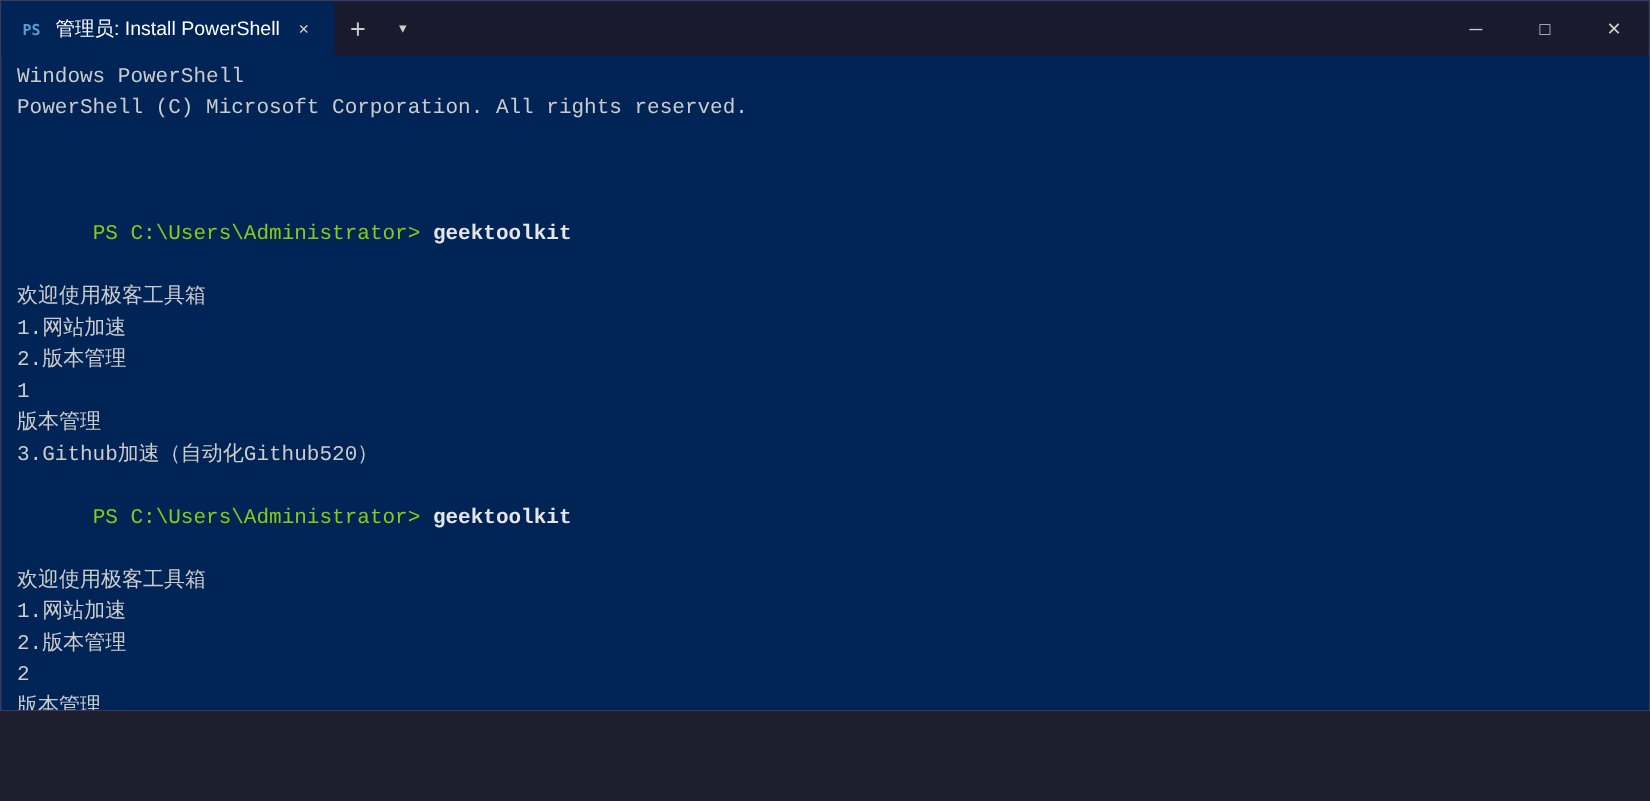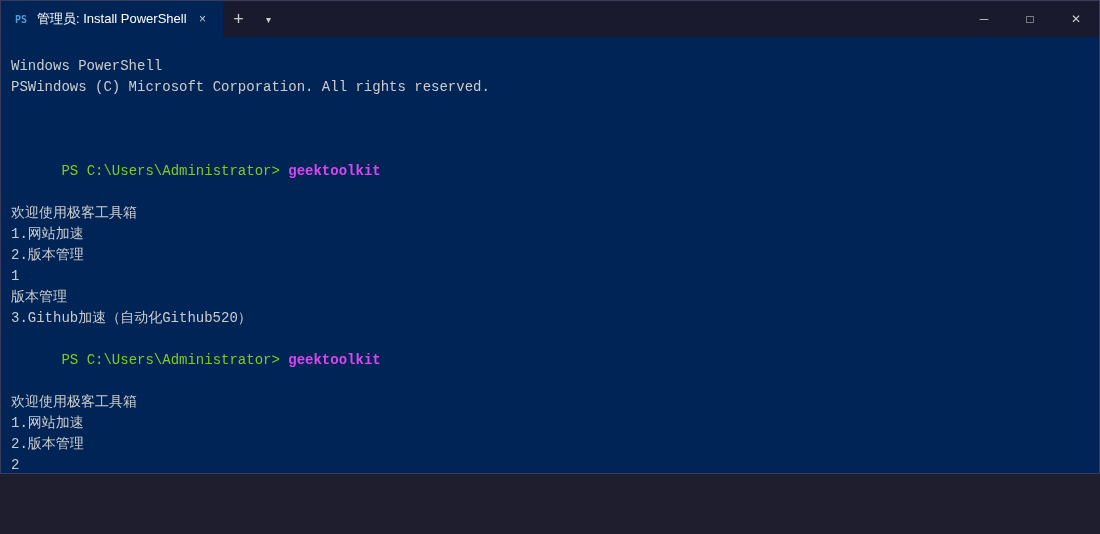--- a/index.html
+++ b/index.html
@@ -108,35 +108,35 @@
       align-items: center;
       justify-content: center;
       color: #cccccc;
       font-size: 12px;
       cursor: pointer;
     }
 
     .terminal-body {
       flex: 1;
       background: #012456;
-      padding: 19px 10px;
+      padding: 4px 10px;
       overflow-y: auto;
       font-family: 'Consolas', 'Courier New', monospace;
       font-size: 14px;
       line-height: 1.5;
       color: #cccccc;
     }
 
     .line {
       white-space: pre-wrap;
       word-break: break-all;
     }
 
     .cmd-highlight {
-      color: #d946ef;
+      color: #e5e5e5;
       font-weight: bold;
     }
 
     .prompt {
       color: #84cc16;
     }
 
     @keyframes blink {
       0%, 100% { opacity: 1; }
       50% { opacity: 0; }
@@ -168,21 +168,21 @@
 
     <div class="titlebar-right">
       <div class="win-btn">─</div>
       <div class="win-btn">□</div>
       <div class="win-btn win-btn-close">✕</div>
     </div>
   </div>
 
   <div class="terminal-body">
     <div class="line">Windows PowerShell</div>
-    <div class="line">PSWindows (C) Microsoft Corporation. All rights reserved.</div>
+    <div class="line">PowerShell (C) Microsoft Corporation. All rights reserved.</div>
     <div class="line">&nbsp;</div>
     <div class="line">&nbsp;</div>
     <div class="line">
       <span class="prompt">PS C:\Users\Administrator&gt; </span><span class="cmd-highlight">geektoolkit</span>
     </div>
     <div class="line">欢迎使用极客工具箱</div>
     <div class="line">1.网站加速</div>
     <div class="line">2.版本管理</div>
     <div class="line">1</div>
     <div class="line">版本管理</div>

